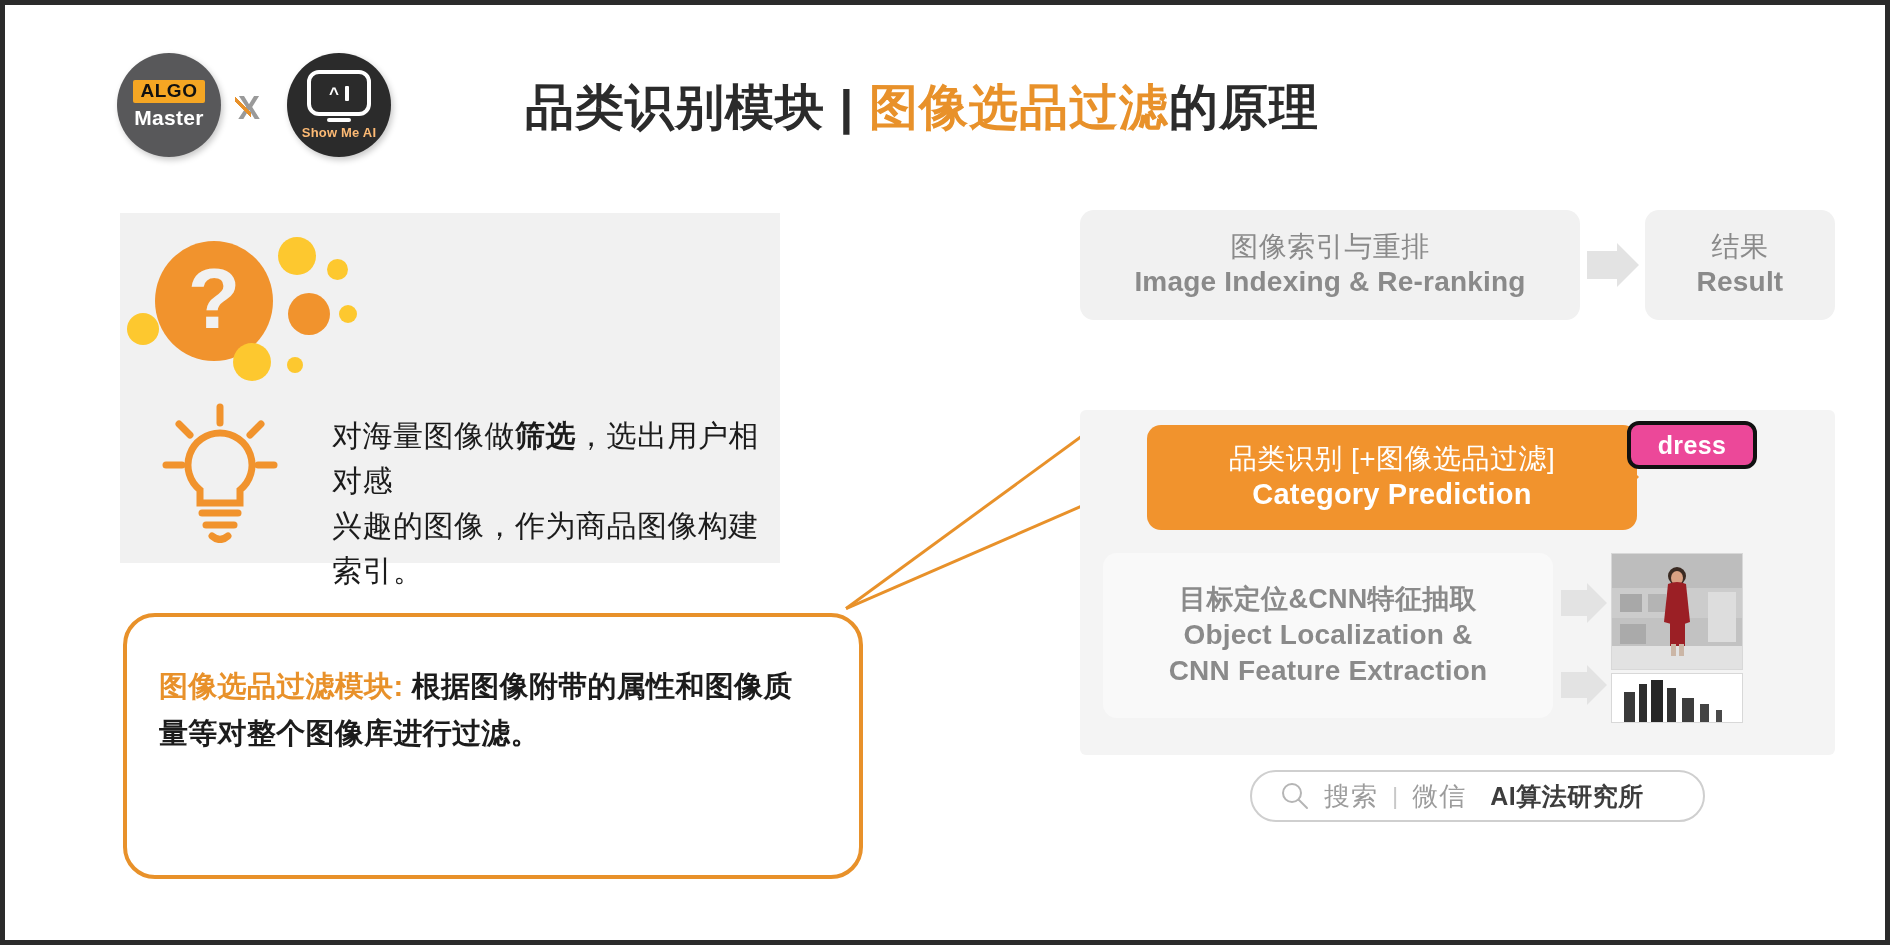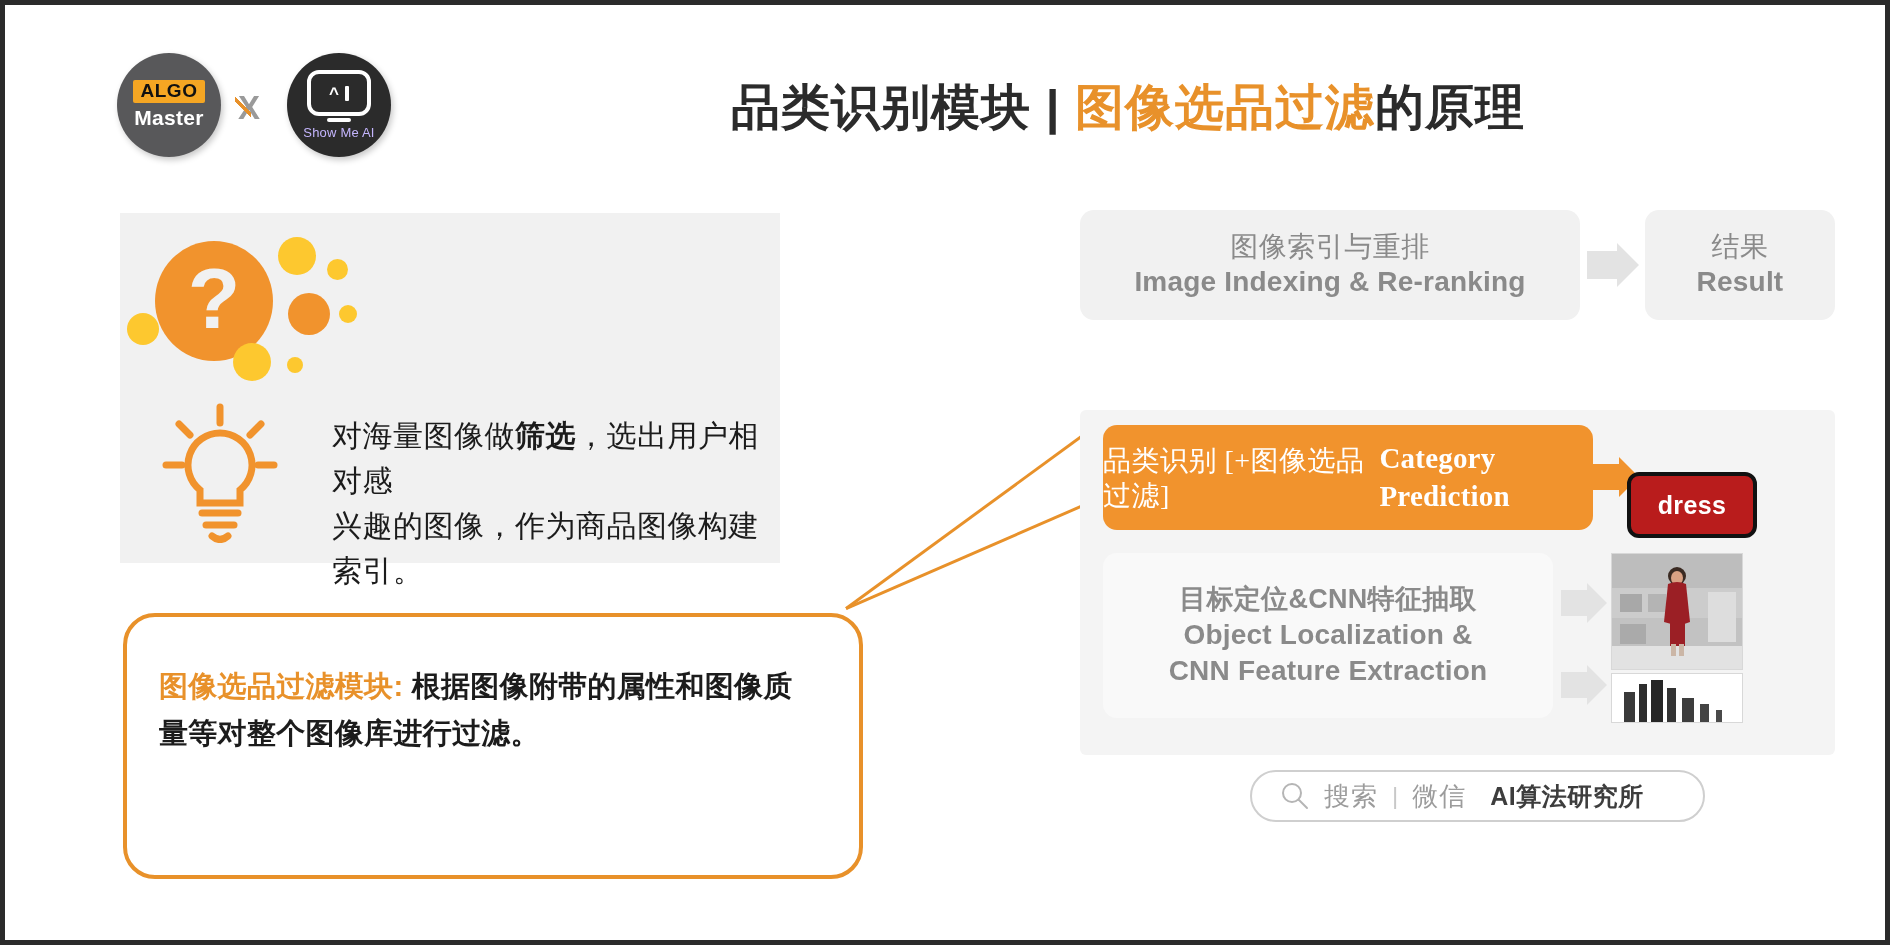--- a/index.html
+++ b/index.html
@@ -37,25 +37,25 @@
     content:"";position:absolute;left:-3px;top:3px;width:16px;height:30px;
     background:linear-gradient(45deg,transparent 44%,#e8912a 44%,#e8912a 56%,transparent 56%);
   }
   .smai-screen{
     width:56px;height:38px;border:4px solid #fff;border-radius:12px;
     display:flex;align-items:center;justify-content:center;gap:6px;margin-bottom:2px;
   }
   .smai-caret{color:#fff;font-size:17px;font-weight:bold;line-height:1;}
   .smai-bar{width:4px;height:15px;background:#fff;border-radius:1px;}
   .smai-stand{width:24px;height:4px;background:#fff;border-radius:2px;margin-bottom:3px;}
-  .smai-text{color:#c4b5fd;font-size:13px;font-weight:normal;letter-spacing:.2px;}
+  .smai-text{color:#fdba74;font-size:13px;font-weight:bold;letter-spacing:.2px;}
 
   
   .title{
-    position:absolute;left:520px;top:70px;width:1000px;text-align:right;
+    position:absolute;left:520px;top:70px;width:1000px;text-align:left;
     font-size:49px;font-weight:bold;color:#2b2b2b;letter-spacing:1px;white-space:nowrap;
   }
   .title .hl{color:#e8912a;}
 
   
   .left-panel{
     position:absolute;left:115px;top:208px;width:660px;height:350px;background:#f1f1f1;
   }
 
   .q-icon{position:absolute;left:15px;top:18px;width:225px;height:150px;}
@@ -98,29 +98,29 @@
   .result-box{
     position:absolute;left:1640px;top:205px;width:190px;height:110px;
     background:#f1f1f1;border-radius:14px;
     display:flex;flex-direction:column;align-items:center;justify-content:center;
   }
 
   .right-panel{
     position:absolute;left:1075px;top:405px;width:755px;height:345px;background:#f4f4f4;border-radius:6px;
   }
   .cat-box{
-    position:absolute;left:1098px;top:420px;width:490px;height:105px;
+    position:absolute;left:1142px;top:420px;width:490px;height:105px;
     background:#f1932d;border-radius:14px;
-    display:flex;flex-direction:row;align-items:center;justify-content:center;font-family:Liberation Serif, serif;
+    display:flex;flex-direction:column;align-items:center;justify-content:center;
   }
   .cat-cn{color:#fff;font-size:28px;letter-spacing:.5px;line-height:1.25;}
   .cat-en{color:#fff;font-size:29px;font-weight:bold;letter-spacing:.2px;line-height:1.3;}
   .dress-badge{
-    position:absolute;left:1622px;top:467px;width:130px;height:66px;
-    background:#b91c1c;border:4px solid #111;border-radius:12px;box-sizing:border-box;
+    position:absolute;left:1622px;top:416px;width:130px;height:48px;
+    background:#ec4899;border:4px solid #111;border-radius:12px;box-sizing:border-box;
     display:flex;align-items:center;justify-content:center;
   }
   .dress-badge span{color:#fff;font-size:25px;font-weight:bold;letter-spacing:.4px;}
 
   .obj-box{
     position:absolute;left:1098px;top:548px;width:450px;height:165px;
     background:#f9f9f9;border-radius:14px;
     display:flex;flex-direction:column;align-items:center;justify-content:center;
   }
   .obj-cn{font-size:27px;color:#8a8a8a;font-weight:bold;letter-spacing:.3px;line-height:1.3;}

